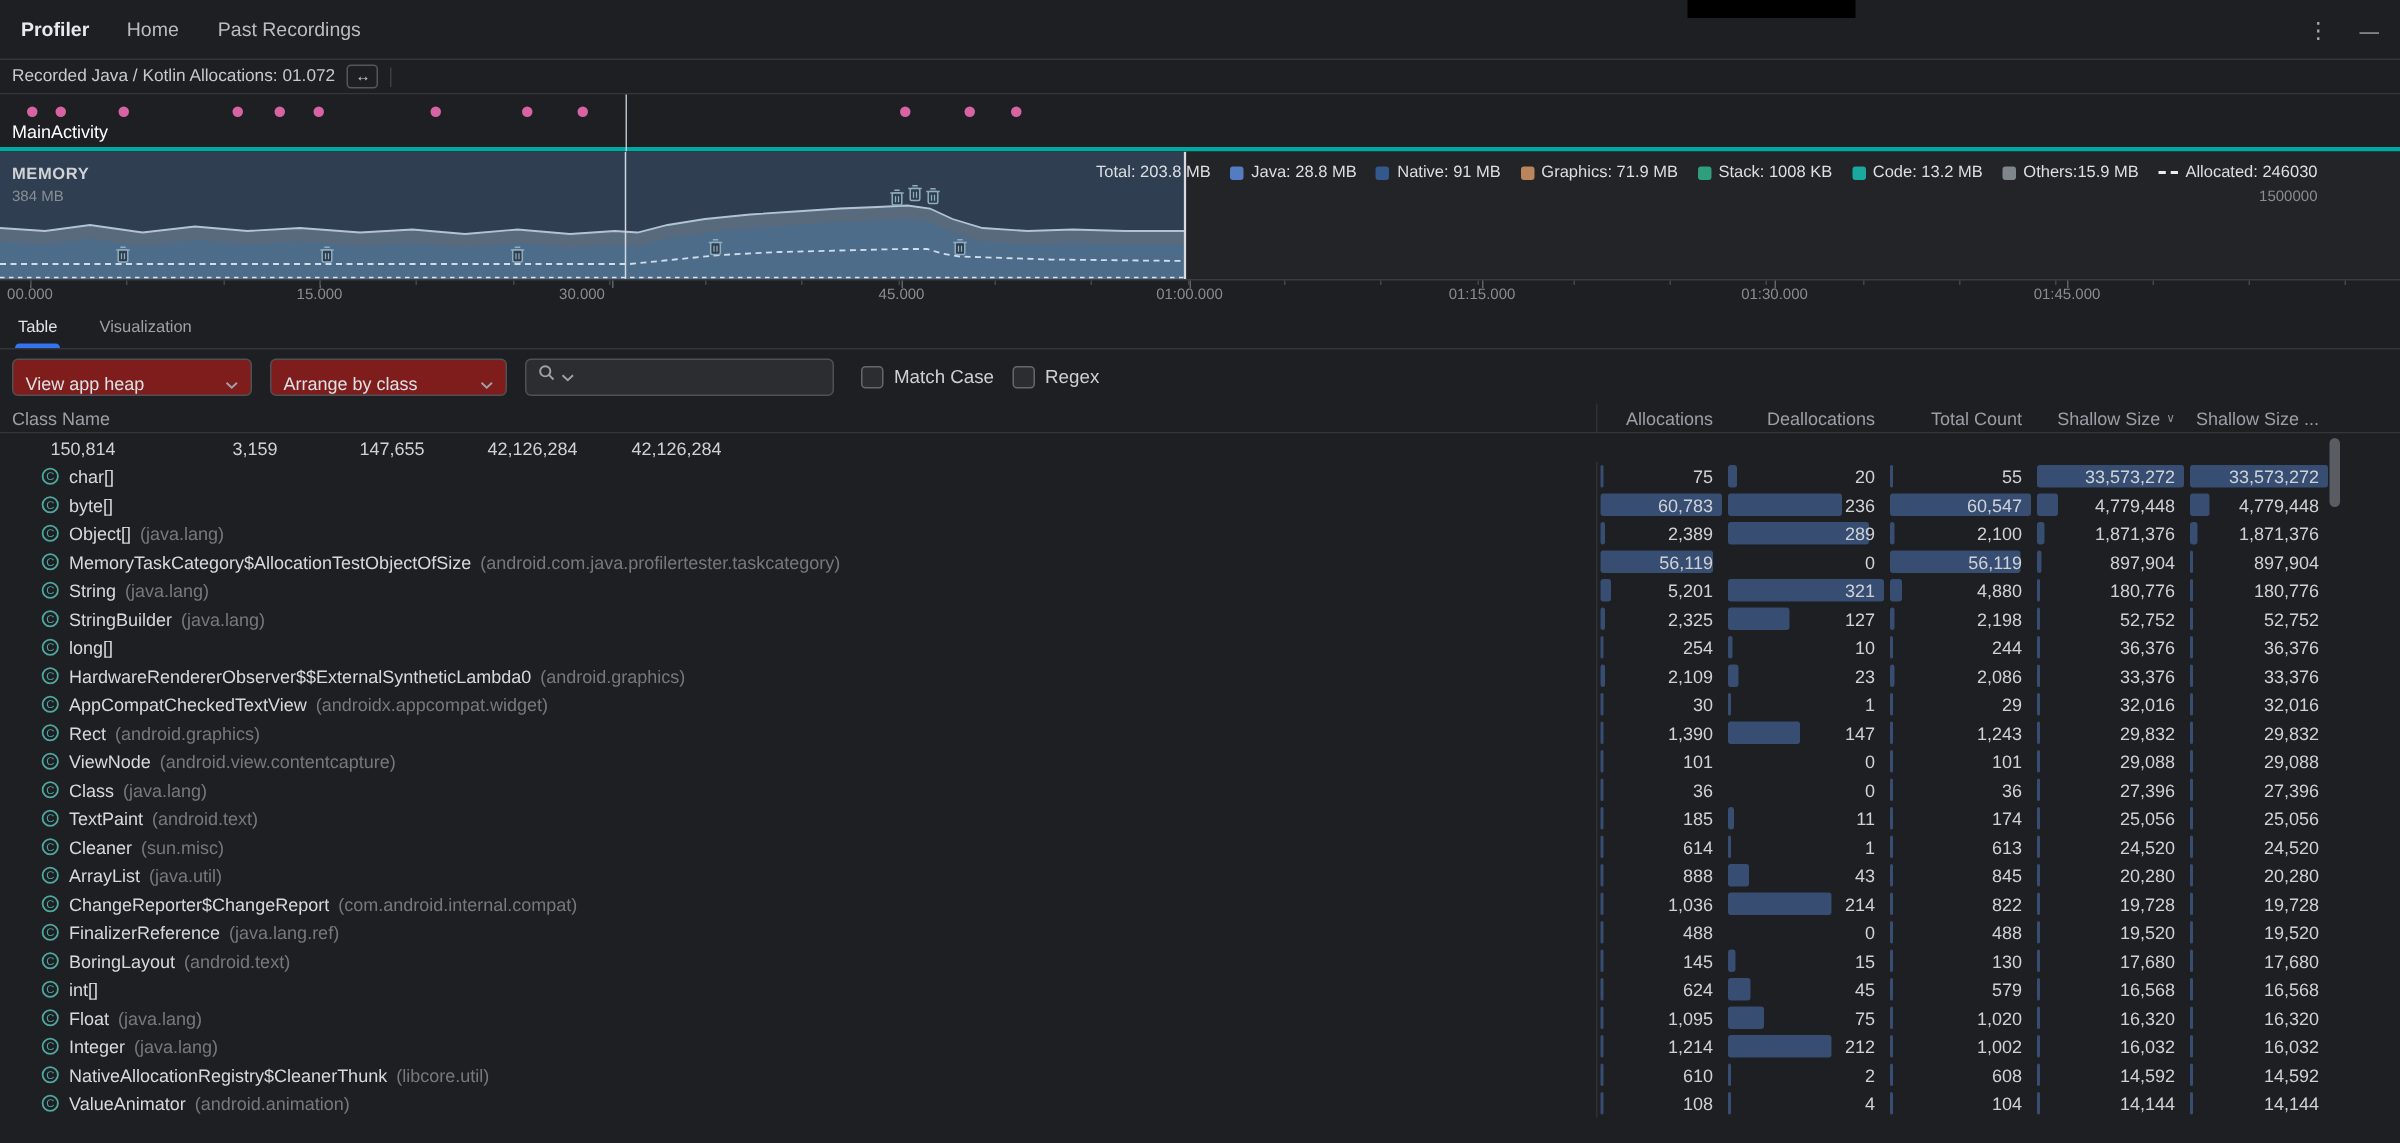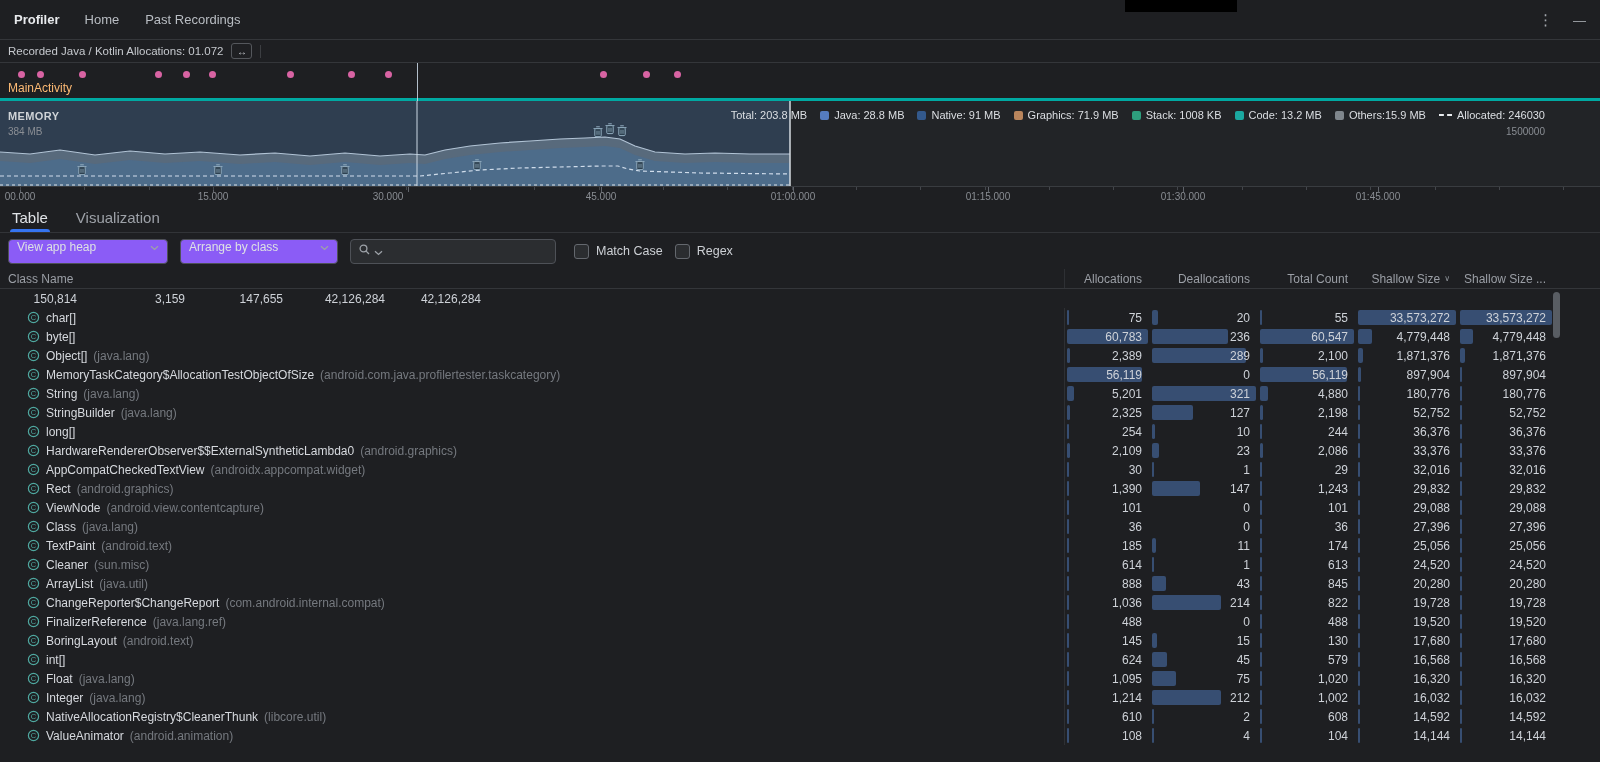--- a/index.html
+++ b/index.html
@@ -25,21 +25,21 @@
   
   #recbar{position:absolute;top:40px;left:0;width:100%;height:23px;border-bottom:1px solid #34363a;
     display:flex;align-items:center;gap:8px;padding-left:8px;font-size:11.5px;color:#c6c9ce;background:#1e1f22}
   .fit-btn{min-width:21px;height:16px;border:1px solid #54575c;border-radius:3px;display:flex;
     align-items:center;justify-content:center;font-size:10px;color:#c6c9ce;padding:0 3px}
   .vsep{width:1px;height:13px;background:#3c3e42}
 
   
   #events{position:absolute;top:63px;left:0;width:100%;height:38px;background:#1e1f22}
   .dot{position:absolute;top:8px;width:7px;height:7px;border-radius:50%;background:var(--dot,#d863a3)}
-  #activity-label{position:absolute;left:8px;bottom:6px;font-size:12px;color:#fdba74}
+  #activity-label{position:absolute;left:8px;bottom:6px;font-size:12px;color:#ffffff}
   #lifecycle-line{position:absolute;left:0;right:0;bottom:0;height:3px;background:var(--lifecycle,#00a9a2)}
   #events-playhead{position:absolute;top:0;bottom:0;width:1px;background:rgba(206,220,233,.85)}
 
   
   #memory{position:absolute;top:101px;left:0;width:100%;height:85px;background:#222427;overflow:hidden}
   #memchart{position:absolute;left:0;top:0}
   #mem-label{position:absolute;left:8px;top:9px;font-size:11px;font-weight:bold;letter-spacing:.4px;color:#cfd3d7}
   #mem-axis-left{position:absolute;left:8px;top:25px;font-size:10px;color:#8a8e94}
   #mem-legend{position:absolute;right:55px;top:8px;display:flex;align-items:center;gap:13px;
     font-size:11px;color:#dcdfe3;white-space:nowrap}
@@ -50,29 +50,29 @@
 
   
   #timeaxis{position:absolute;top:186px;left:0;width:100%;height:17px;border-top:1px solid #393c40;background:#1e1f22}
   .axis-label{position:absolute;top:4px;transform:translateX(-50%);font-size:10px;color:#898d93;white-space:nowrap}
   .axis-tick{position:absolute;top:0;width:1px;height:5px;background:#5f636a}
   .axis-minor{position:absolute;top:0;width:1px;height:3px;background:#43464b}
 
   
   #viewtabs{position:absolute;top:203px;left:0;width:100%;height:30px;border-bottom:1px solid #323438;
     display:flex;align-items:stretch;padding-left:10px;gap:24px;background:#1e1f22}
-  .vtab{position:relative;display:flex;align-items:center;font-size:15px;color:#9da1a8;padding:0 2px;cursor:default}
+  .vtab{position:relative;display:flex;align-items:center;font-size:11px;color:#9da1a8;padding:0 2px;cursor:default}
   .vtab.active{color:#e0e3e7}
   .vtab.active::after{content:"";position:absolute;left:0;right:0;bottom:0;height:3px;
     background:var(--accent,#3574f0);border-radius:3px 3px 0 0}
 
   
   #tbar{position:absolute;top:233px;left:0;width:100%;height:36px;display:flex;align-items:center;gap:12px;padding-left:8px}
-  .select{height:25px;border:1px solid #4e5157;border-radius:4px;background:#8b5cf6;display:flex;
-    align-items:flex-start;justify-content:space-between;padding:0 8px;font-size:12px;color:#dde0e4;gap:8px;white-space:nowrap}
+  .select{height:25px;border:1px solid #4e5157;border-radius:4px;background:#7f1d1d;display:flex;
+    align-items:flex-end;justify-content:space-between;padding:0 8px;font-size:12px;color:#dde0e4;gap:8px;white-space:nowrap}
   .sel-heap{width:160px}
   .sel-arrange{width:158px}
   .searchbox{width:206px;height:25px;border:1px solid #4e5157;border-radius:4px;background:#2b2d30;
     display:flex;align-items:center;padding:0 7px;gap:3px}
   .searchbox input{flex:1;min-width:0;background:transparent;border:0;outline:0;color:#dfe2e6;font-size:12px}
   .cb{display:flex;align-items:center;gap:7px;font-size:12.5px;color:#cdd0d5;cursor:default}
   .cb.first{margin-left:6px}
   .cbox{width:15px;height:15px;border:1px solid #64686e;border-radius:3px;background:#2b2d30;flex:none}
 
   

